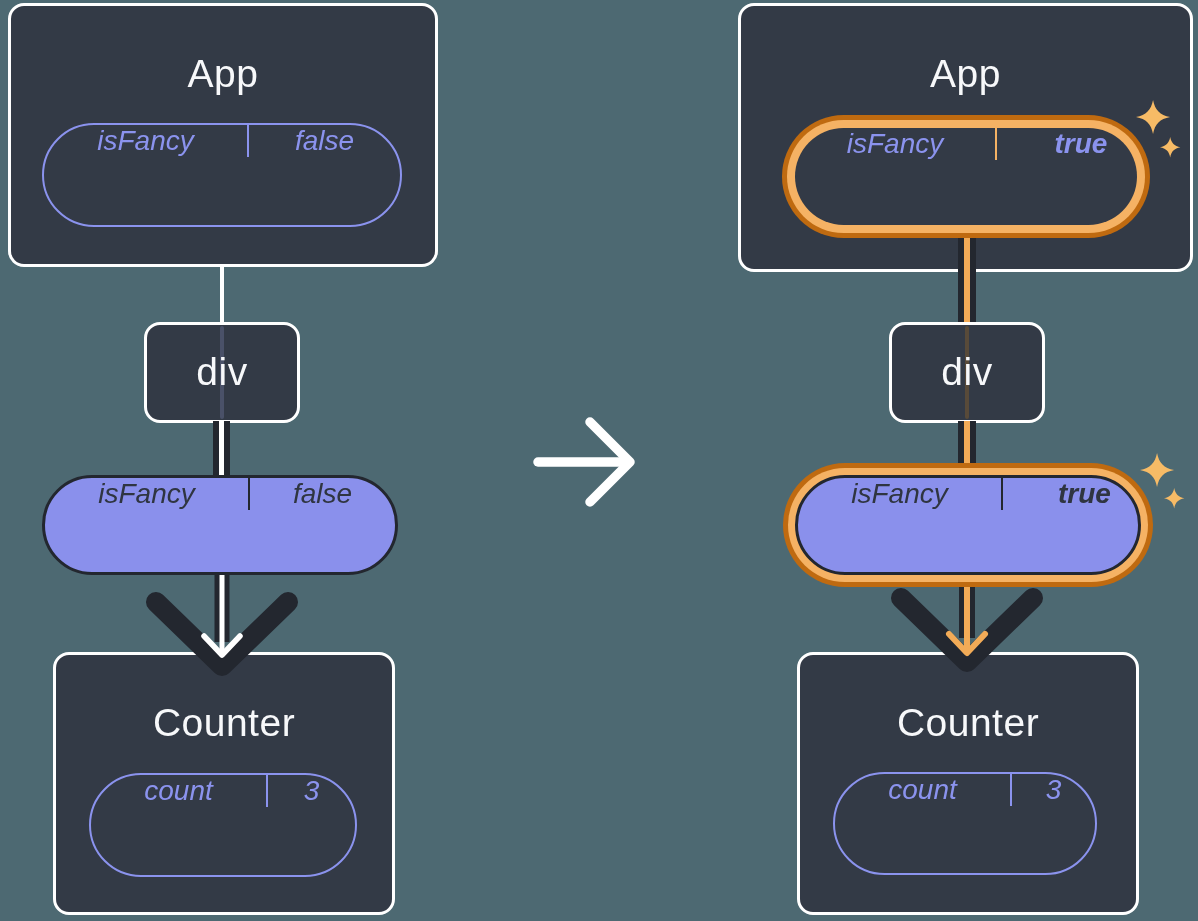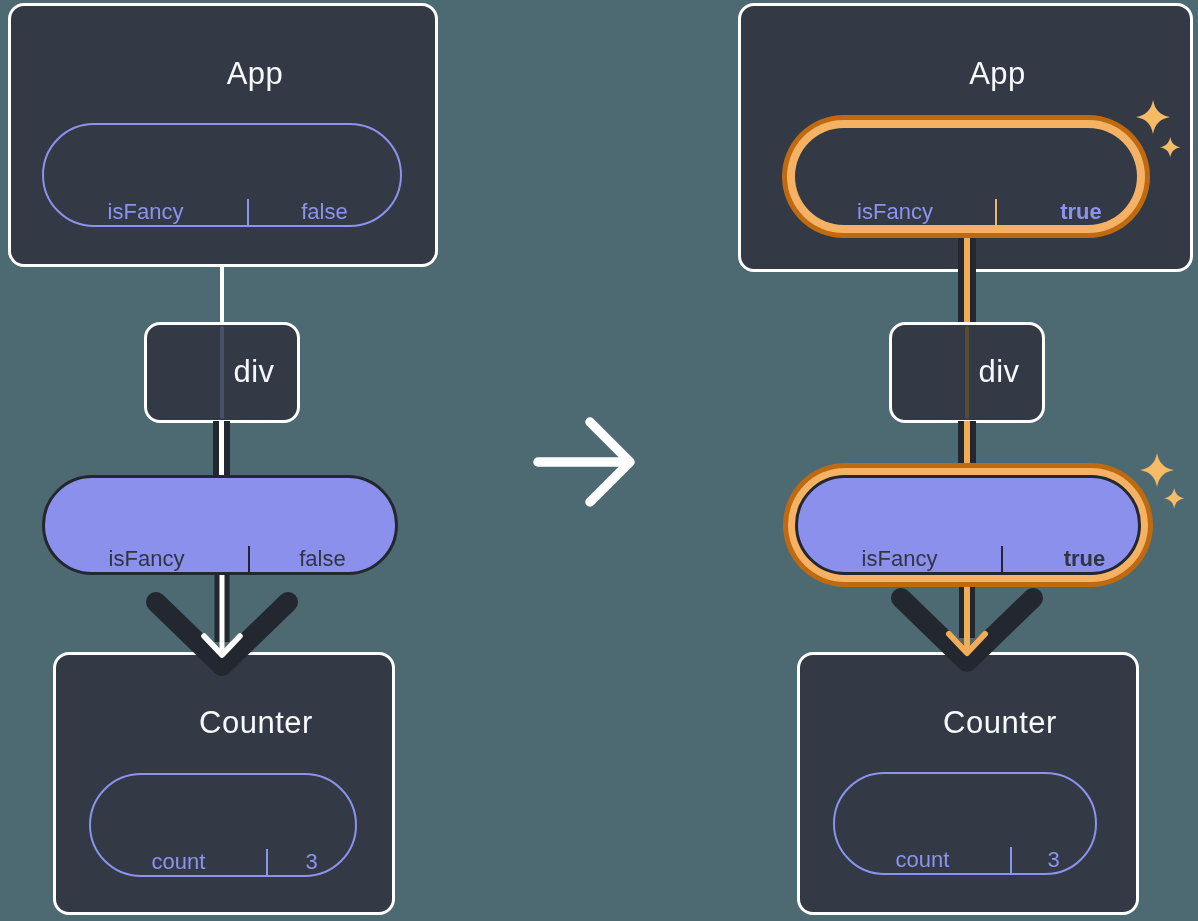--- a/index.html
+++ b/index.html
@@ -9,25 +9,25 @@
     font-family:"Liberation Sans", sans-serif;
   }
   
   .box {
     position:absolute; box-sizing:border-box;
     background:var(--box,#333a46);
     border:3px solid #fff; border-radius:16px;
   }
   .title {
     position:absolute; text-align:center; color:#f7f8fa;
-    font-size:31px; line-height:40px; letter-spacing:.5px;padding-left:32px;
+    font-size:39px; line-height:40px; letter-spacing:.5px;
   }
   .pill {
-    position:absolute; box-sizing:border-box; display:flex; align-items:flex-end;
-    border-radius:999px; font-size:22px; overflow:hidden;
+    position:absolute; box-sizing:border-box; display:flex; align-items:flex-start;
+    border-radius:999px; font-size:28px; overflow:hidden;font-style:italic;
   }
   .pill .seg { display:flex; align-items:center; justify-content:center; }
   .pill .seg-value { flex:1; }
   .pill.outline { border:2.5px solid var(--purple,#8b93ee); color:var(--purple,#8b93ee); }
   .pill.outline .seg-name { border-right:2.5px solid var(--purple,#8b93ee); }
   .pill.solid { background:var(--purple-fill,#8a90ec); border:3px solid var(--dark,#23272f); color:#2f3541; }
   .pill.solid .seg-name { border-right:2.5px solid var(--dark,#23272f); }
   .pill.darkpill { background:var(--box,#333a46); color:var(--purple,#8b93ee); }
   .pill.darkpill .seg-name { border-right:2px solid var(--orange-light,#f5b264); }
   .bold { font-weight:700;margin-left:28px; }

